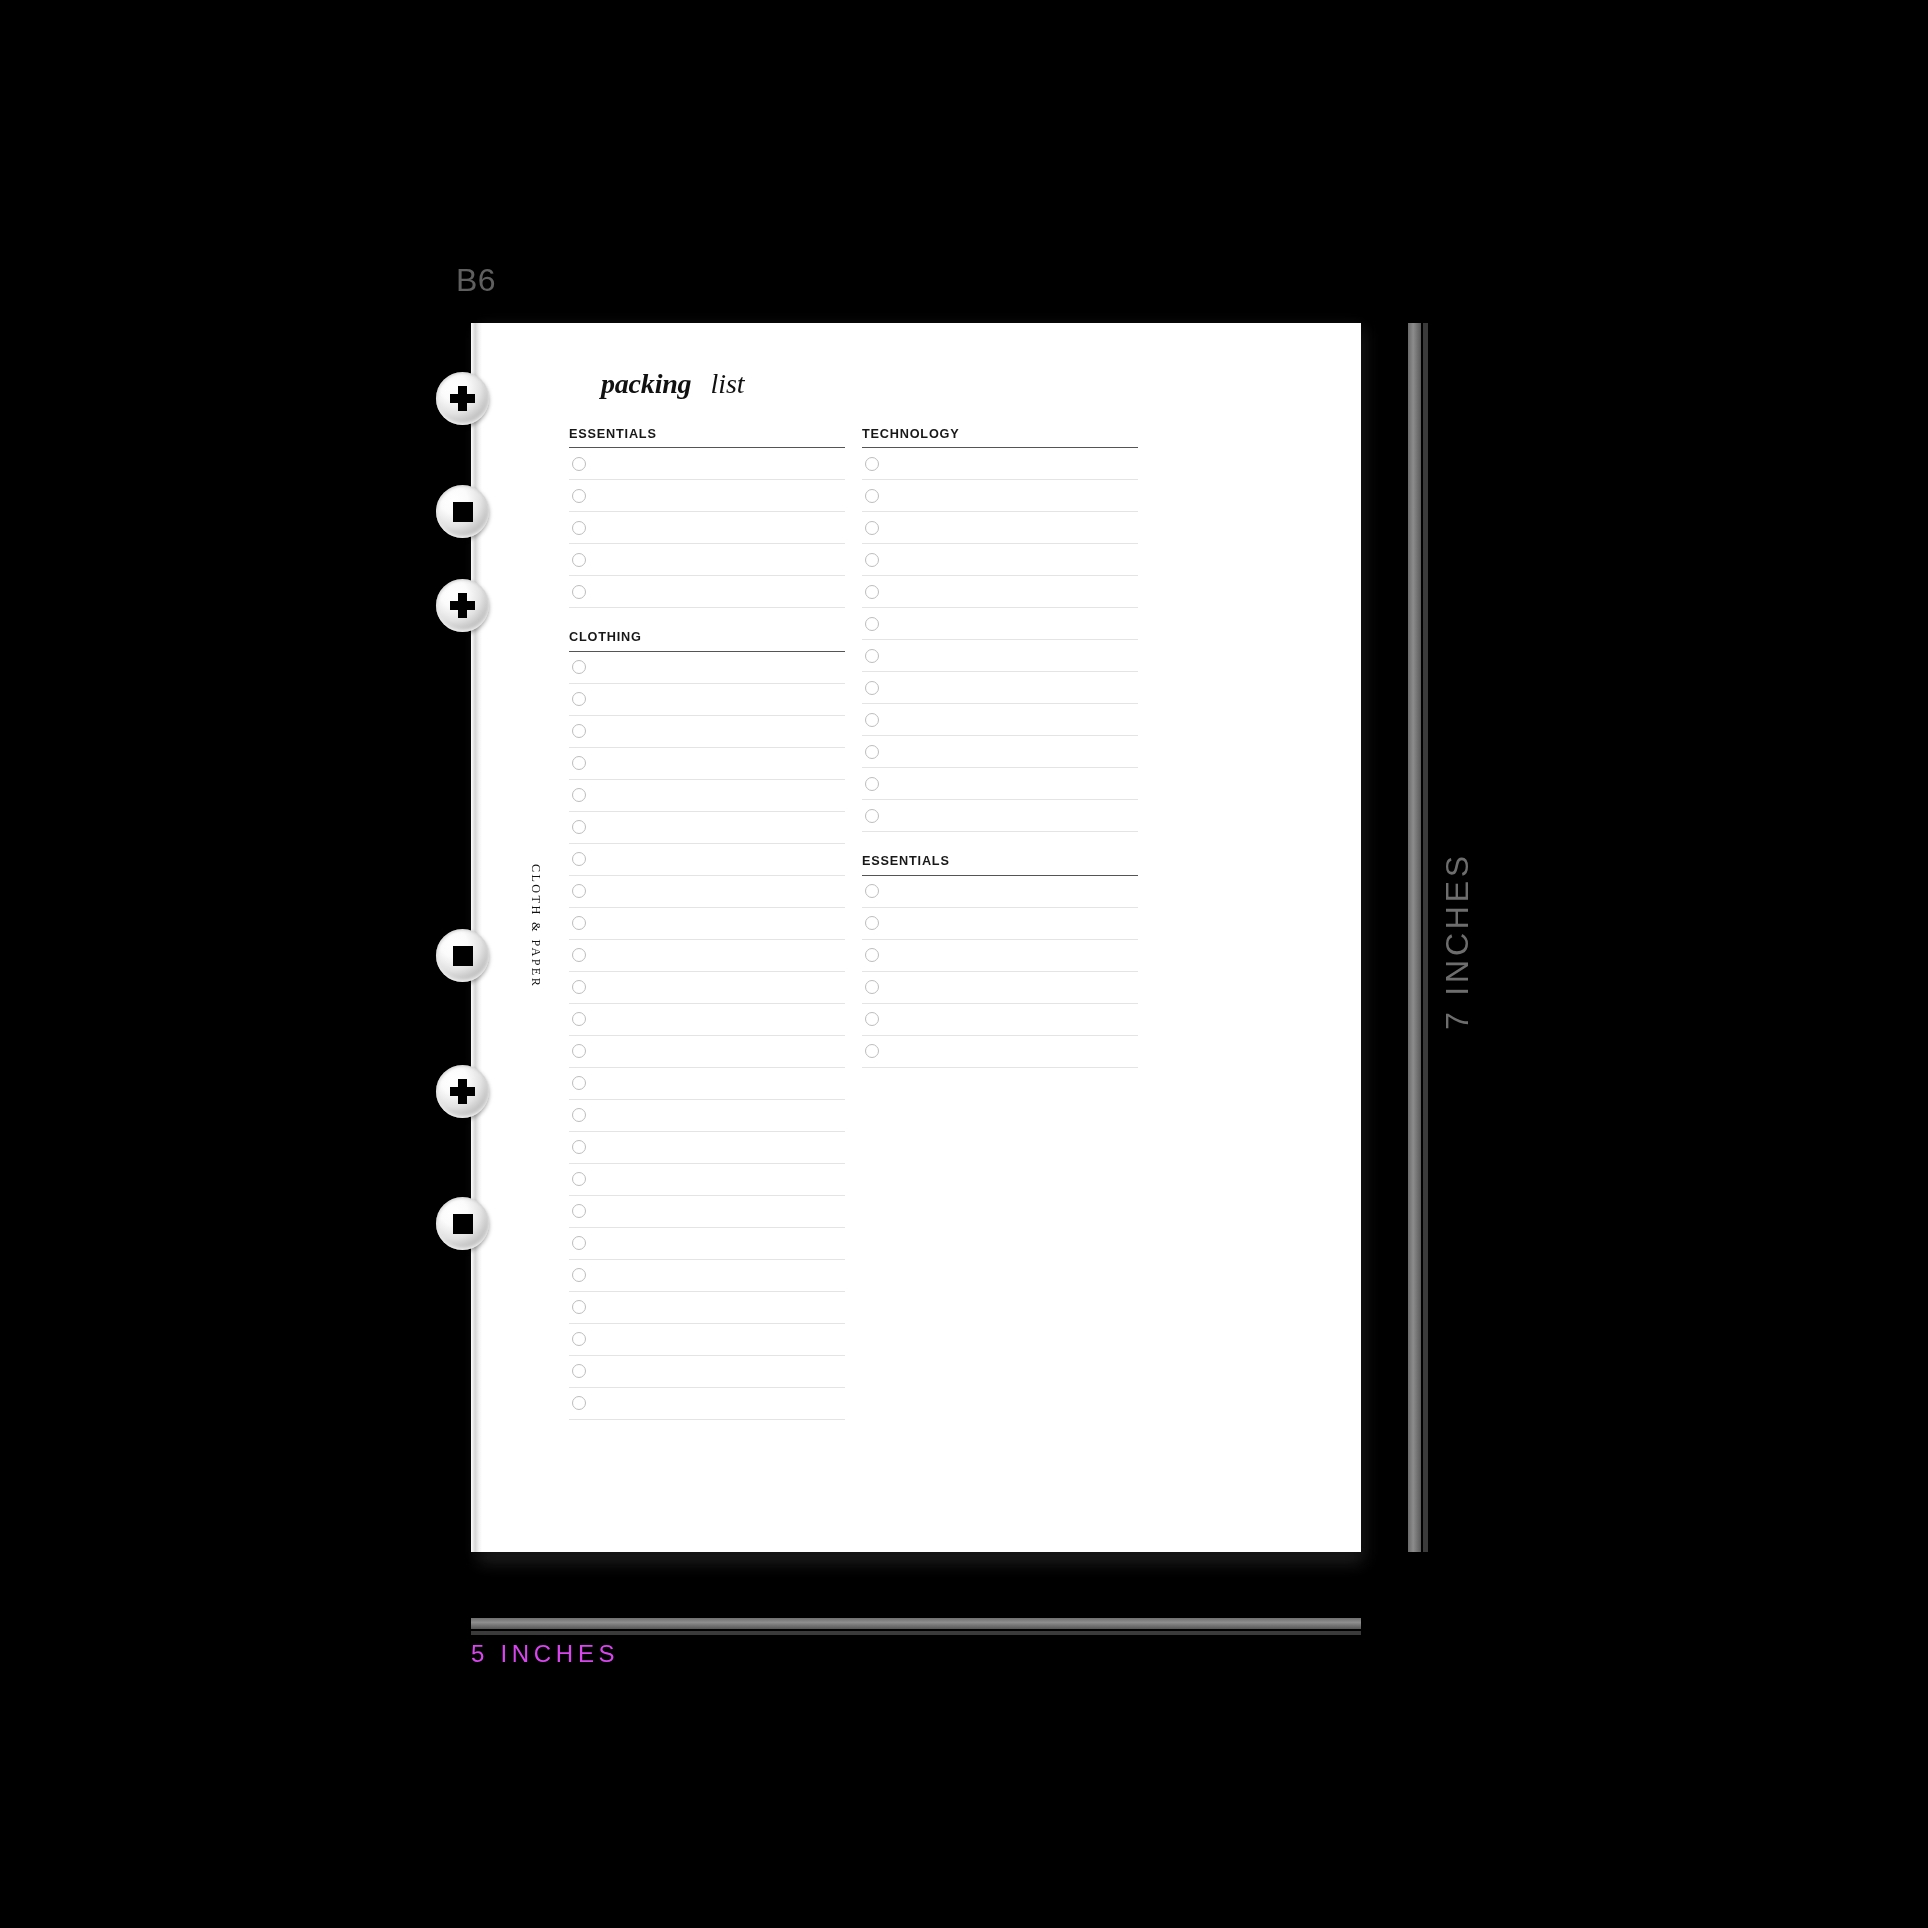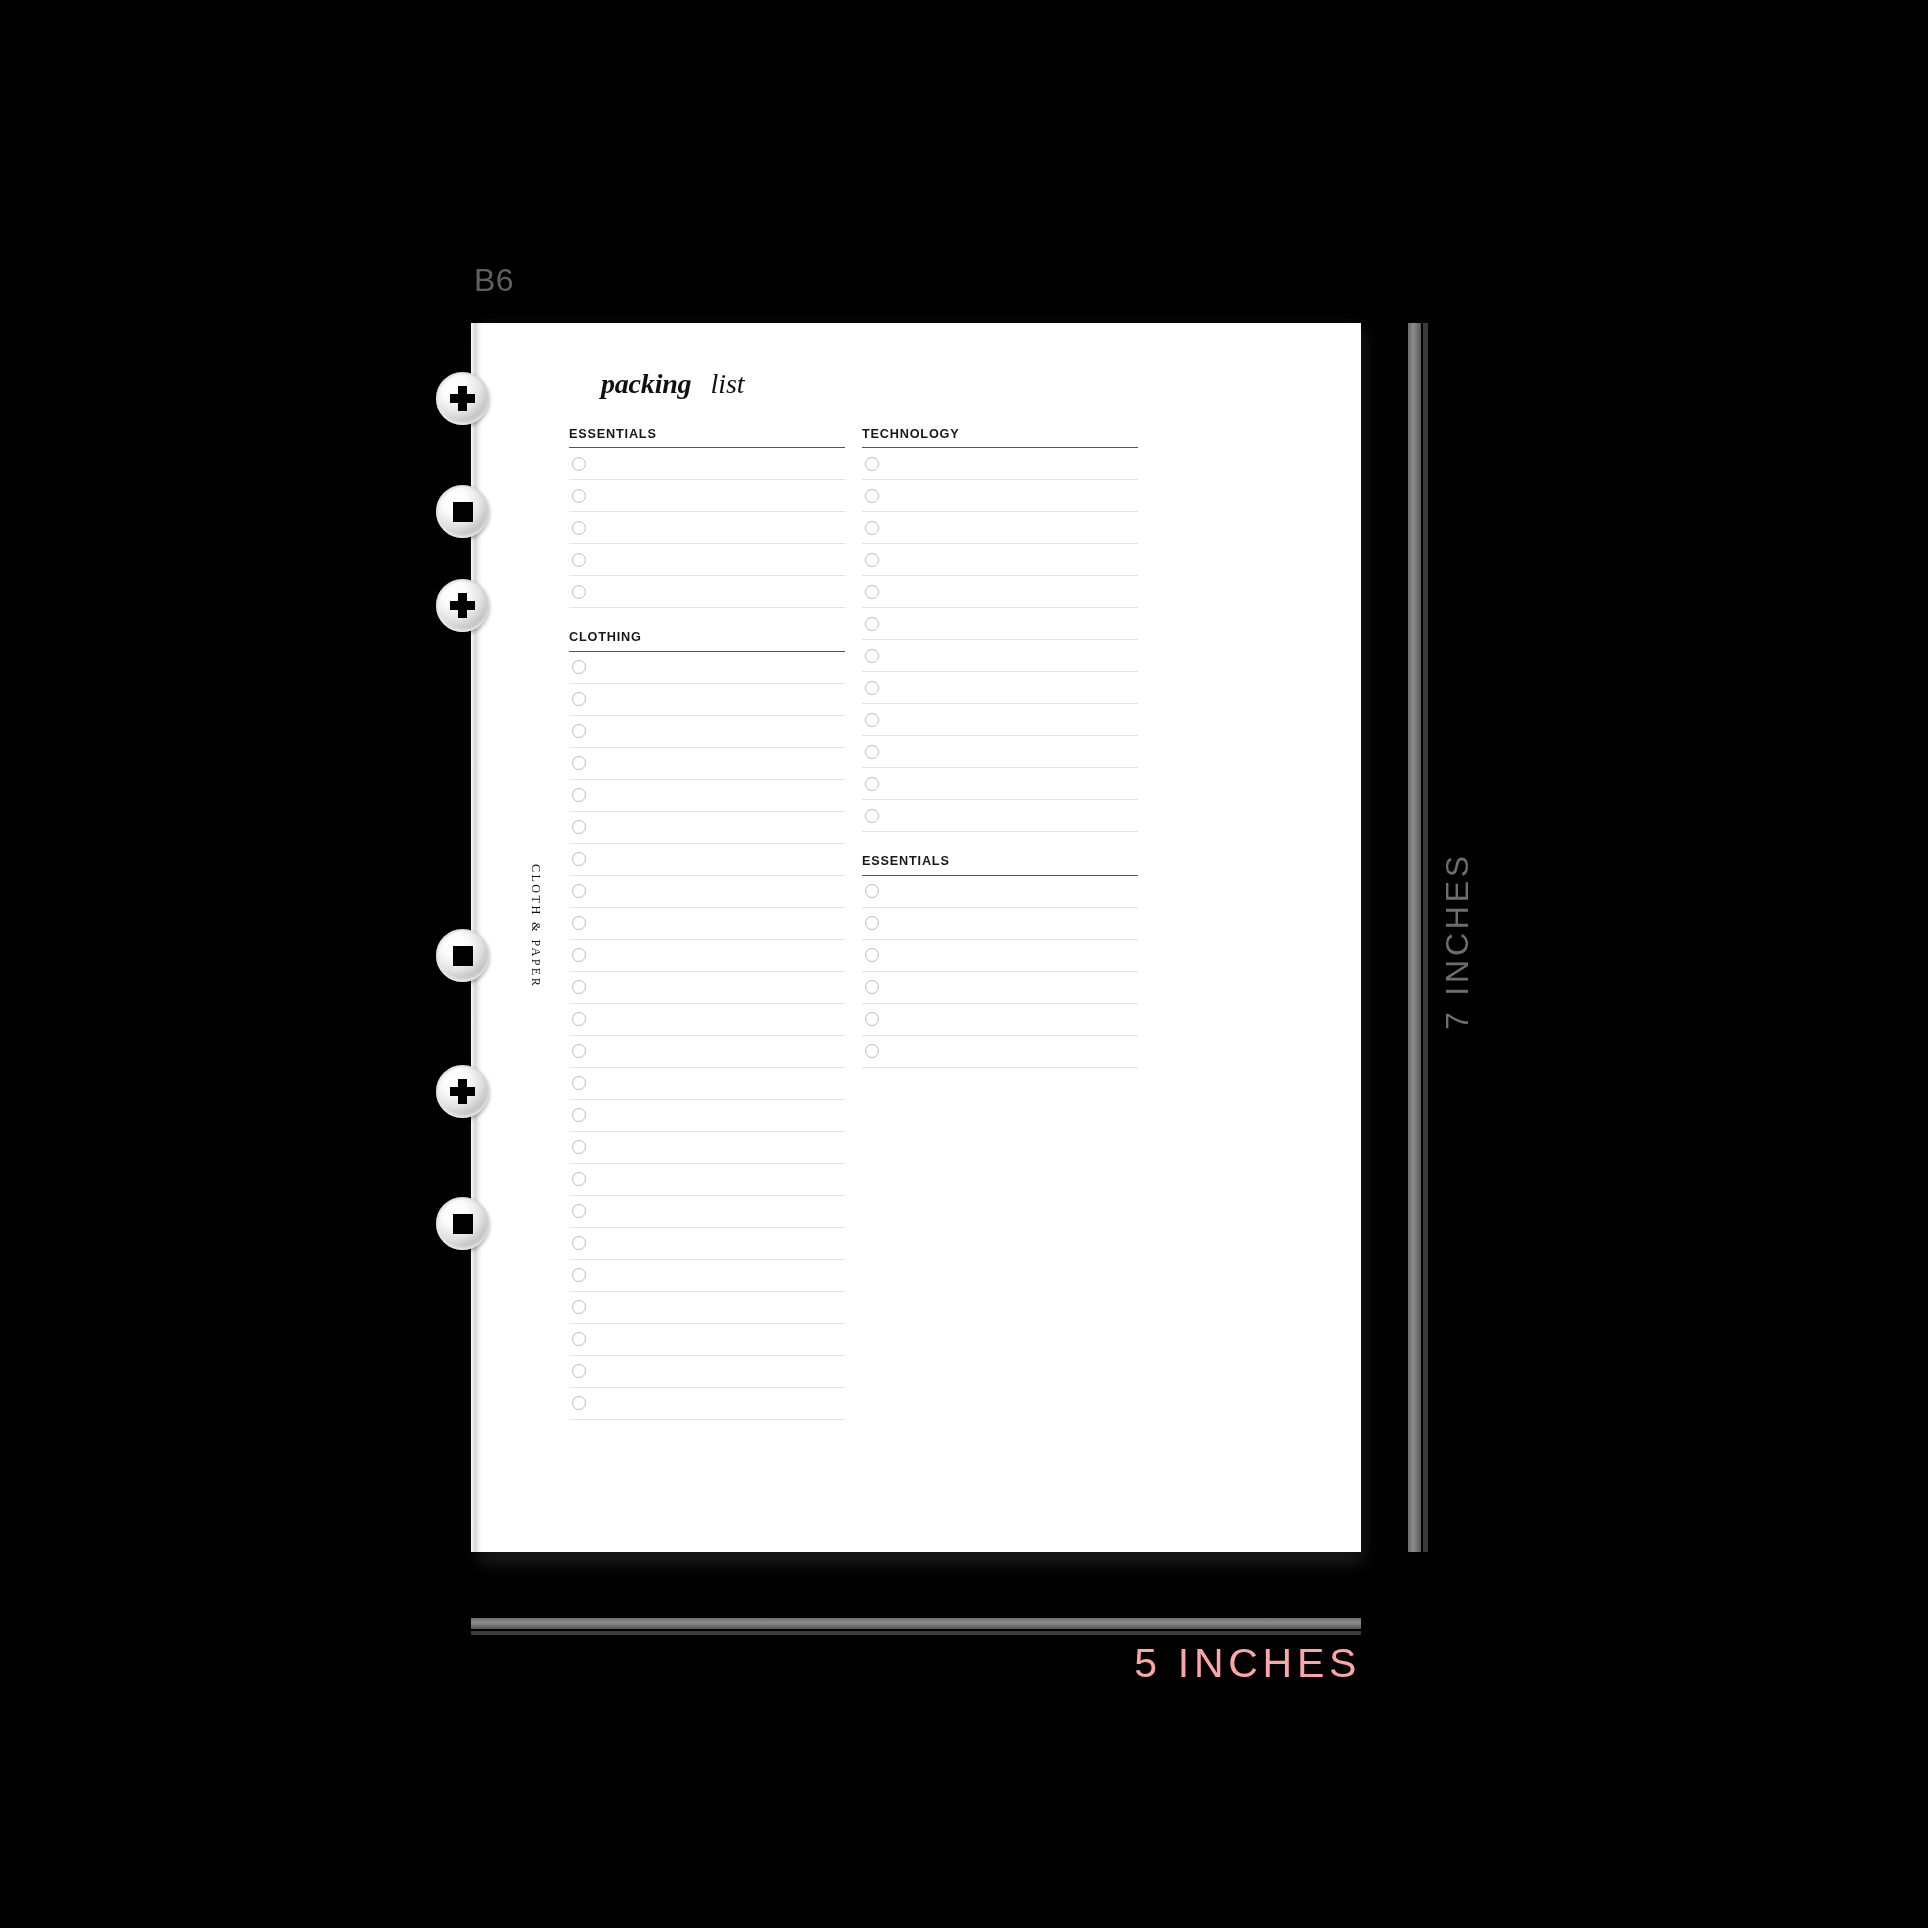--- a/index.html
+++ b/index.html
@@ -19,21 +19,21 @@
   
   #stage {
     position: absolute;
     inset: 0;
     background: #000000;
   }
 
   
   #size-label {
     position: absolute;
-    left: 474px;
+    left: 456px;
     top: 264px;
     font-family: "Liberation Sans", sans-serif;
     font-size: 32px;
     font-weight: 300;
     letter-spacing: 0.5px;
     color: #5f5f5f;
     line-height: 1;
     user-select: none;
   }
 
@@ -236,26 +236,26 @@
     top: 1631px;
     width: 890px;
     height: 3.8px;
     background: #3a3a3a;
   }
   #ruler-bottom-label {
     position: absolute;
     left: 471px;
     top: 1640px;
     width: 890px;
-    text-align: right;
+    text-align: left;
     font-family: "Liberation Sans", sans-serif;
-    font-size: 41px;
+    font-size: 24px;
     font-weight: 300;
     letter-spacing: 4.7px;
-    color: #fca5a5;
+    color: #d946ef;
     white-space: nowrap;
     user-select: none;
   }
 </style>
 </head>
 <body>
 
 <div id="stage">
 
   <div id="size-label">B6</div>

